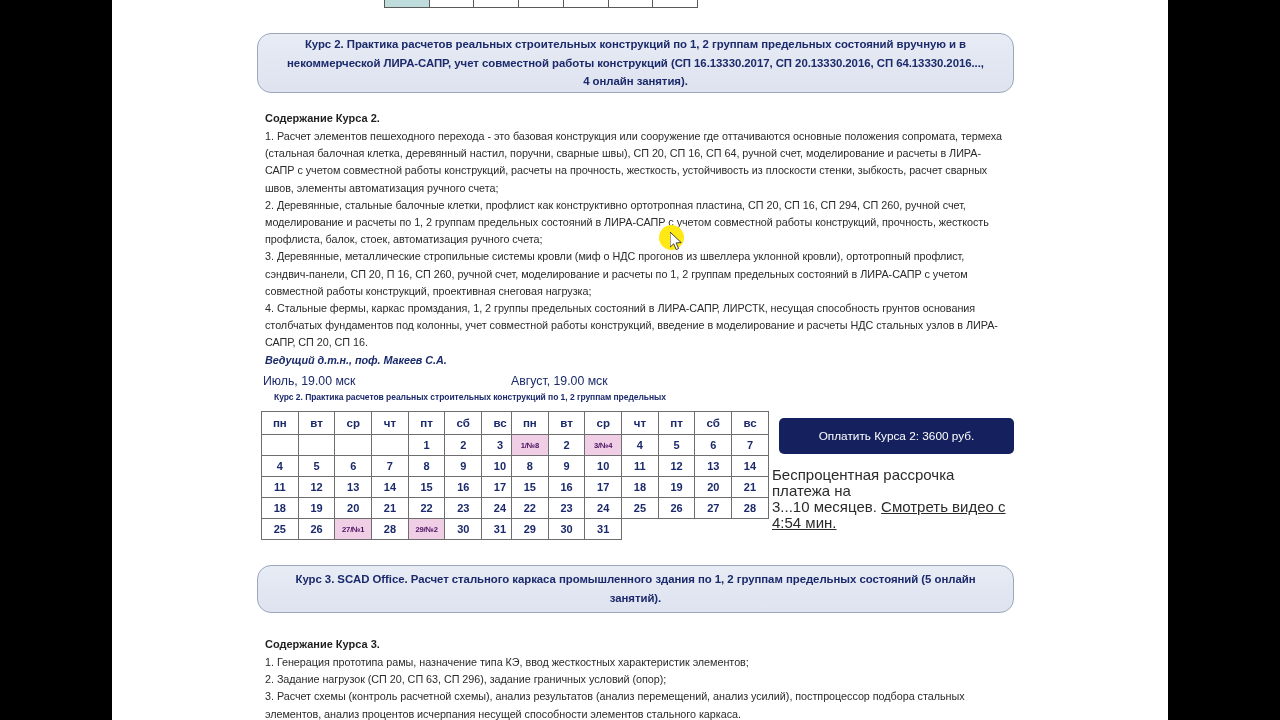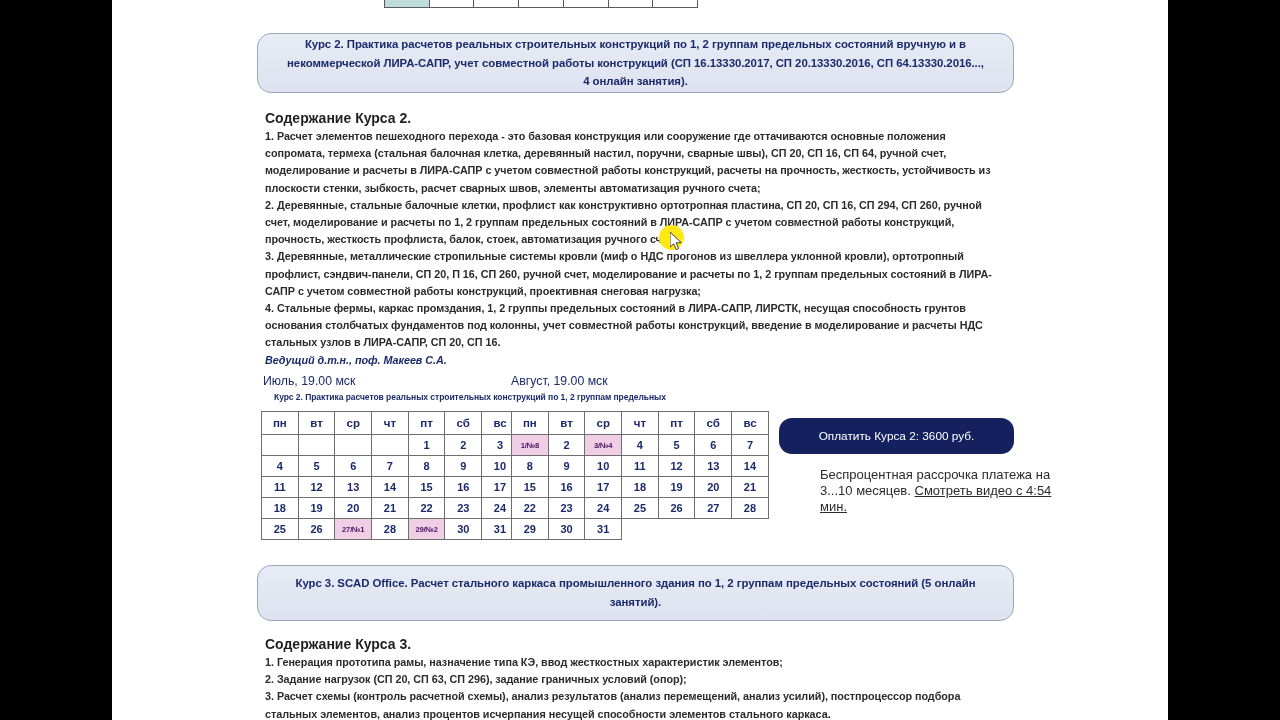--- a/index.html
+++ b/index.html
@@ -75,46 +75,45 @@
   #banner-course2 {
     left: 145px;
     top: 33px;
     width: 757px;
     height: 60px;
   }
   #banner-course3 {
     left: 145px;
     top: 565px;
     width: 757px;
-    height: 56px;
+    height: 48px;
   }
 
   
   .content {
     position: absolute;
     width: 742px;
     left: 153px;
   }
   #content-course2 { top: 110px; }
   #content-course3 { top: 636px; }
 
   .content h3 {
     margin: 0 0 1px 0;
-    font-size: 14px;
+    font-size: 11px;
     font-weight: bold;
     color: #1f1f1f;
     line-height: 17px;
   }
   .content p {
     margin: 0;
     font-size: 10.8px;
     color: #2b2b2b;
     line-height: 17.2px;
     letter-spacing: -0.04px;
-    font-weight: bold;
   }
   .content p.lead {
     font-weight: bold;
     color: #1a2a6b;
     font-style: italic;
   }
 
   
   .month-label {
     position: absolute;
@@ -176,33 +175,33 @@
 
   
   #pay-button {
     position: absolute;
     left: 667px;
     top: 418px;
     width: 235px;
     height: 36px;
     background: #14215e;
     border: none;
-    border-radius: 13px;
+    border-radius: 5px;
     color: #ffffff;
     font-family: "Liberation Sans", sans-serif;
     font-size: 11.8px;
     font-weight: normal;
     cursor: pointer;
   }
   #pay-note {
     position: absolute;
-    left: 708px;
+    left: 660px;
     top: 467px;
     width: 240px;
-    font-size: 13px;
+    font-size: 15px;
     color: #2b2b2b;
     line-height: 16px;
   }
   #pay-note .link {
     text-decoration: underline;
     color: #2b2b2b;
     cursor: pointer;
   }
 
   

